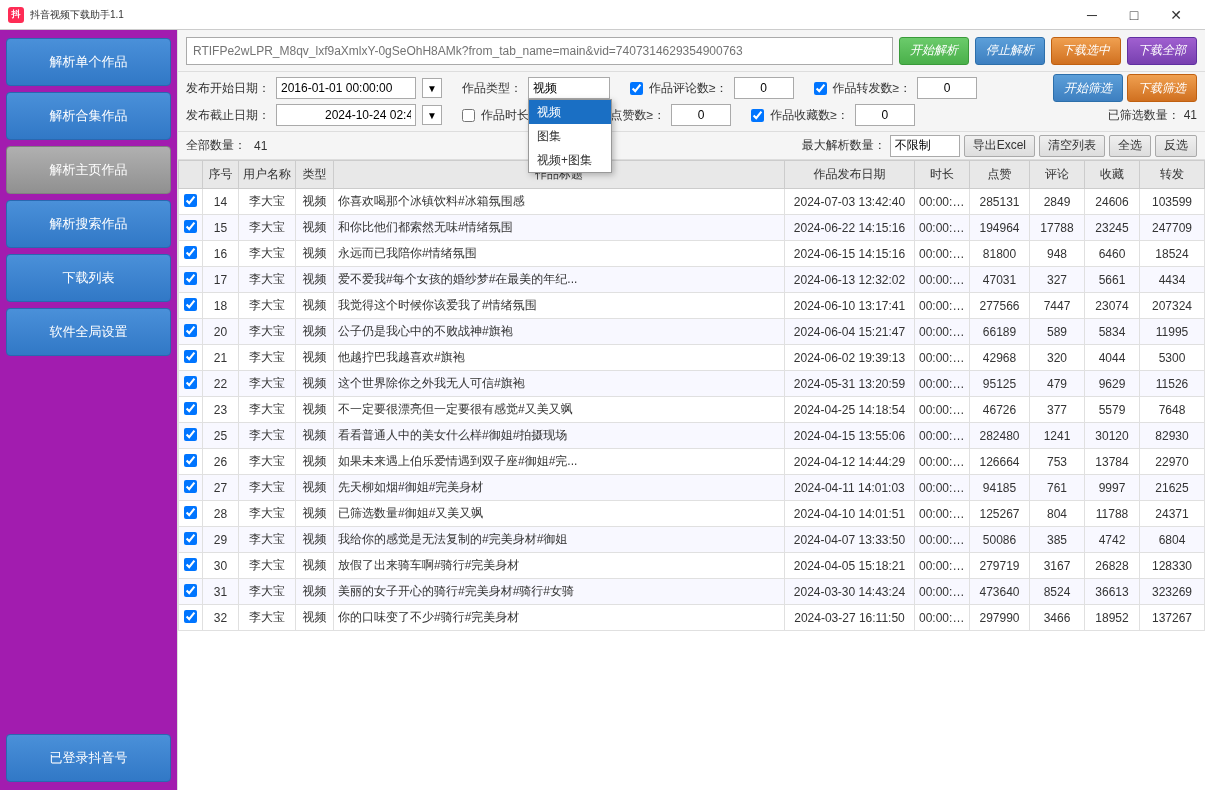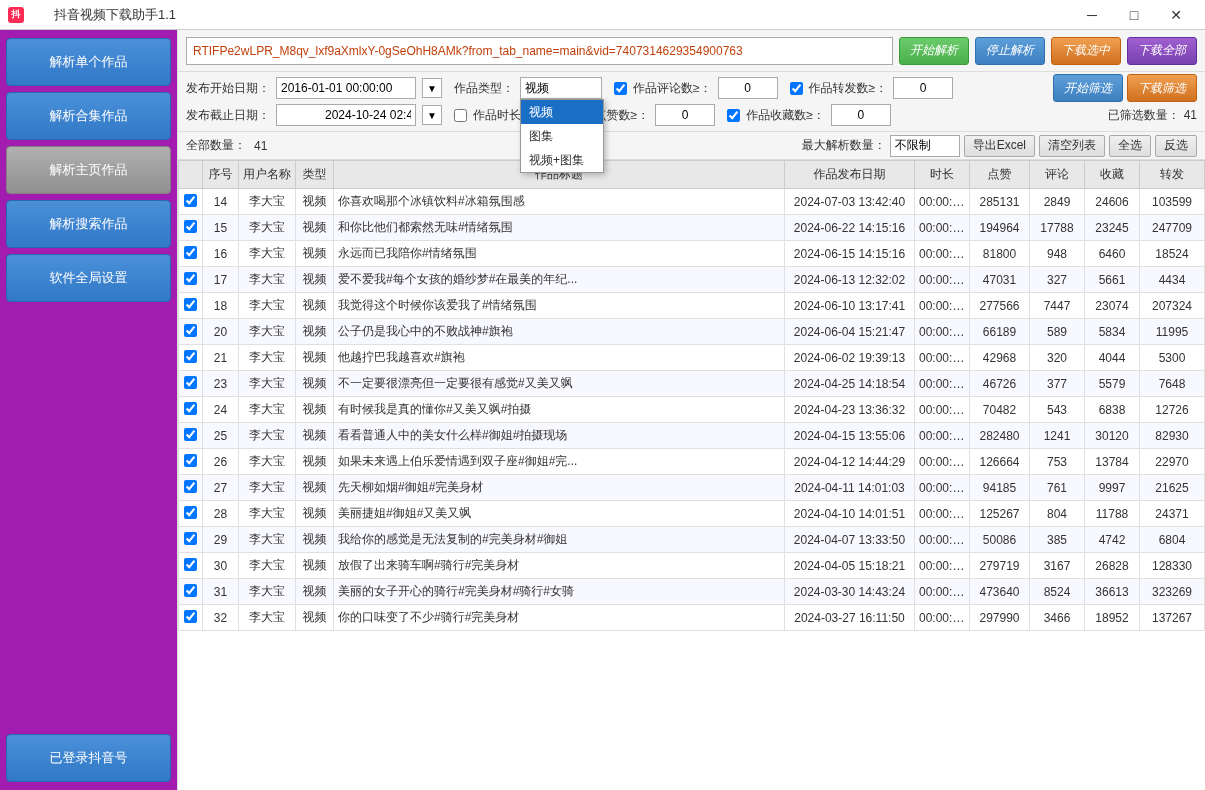--- a/index.html
+++ b/index.html
@@ -29,21 +29,21 @@
       gap: 6px;
     }
     .title-icon {
       width: 16px;
       height: 16px;
       background: #fe2c55;
       border-radius: 3px;
       display: flex; align-items: center; justify-content: center;
       font-size: 9px; color: white; font-weight: bold;
     }
-    .title-text { font-size: 13px; color: #333; margin-left: 24px; }
+    .title-text { font-size: 10px; color: #333; }
     .title-controls { display: flex; gap: 0; }
     .title-btn {
       width: 42px; height: 30px;
       border: none; background: transparent;
       font-size: 14px; cursor: pointer; color: #333;
       display: flex; align-items: center; justify-content: center;
     }
 
     
     .main-layout {
@@ -109,21 +109,21 @@
       gap: 6px;
     }
     .url-input {
       flex: 1;
       height: 28px;
       border: 1px solid #aaa;
       background: white;
       padding: 0 6px;
       font-size: 12px;
       font-family: 'Microsoft YaHei', sans-serif;
-      color: #c2410c;
+      color: #737373;
     }
     .action-btn {
       height: 28px;
       padding: 0 10px;
       border: 1px solid #aaa;
       border-radius: 3px;
       font-size: 12px;
       cursor: pointer;
       font-family: 'Microsoft YaHei', sans-serif;
       white-space: nowrap;
@@ -155,21 +155,21 @@
       background: #f5f5f5;
       border-bottom: 1px solid #ddd;
       padding: 4px 8px;
       display: flex;
       flex-direction: column;
       gap: 3px;
     }
     .filter-row {
       display: flex;
       align-items: center;
-      gap: 12px;
+      gap: 20px;
       height: 24px;
     }
     .filter-label { font-size: 12px; color: #333; white-space: nowrap; }
     .filter-input {
       height: 22px;
       border: 1px solid #aaa;
       background: white;
       padding: 0 4px;
       font-size: 12px;
       font-family: 'Microsoft YaHei', sans-serif;
@@ -334,20 +334,21 @@
   </div>
 </div>
 
 <div class="main-layout">
 
   <div class="sidebar">
     <button class="sidebar-btn">解析单个作品</button>
     <button class="sidebar-btn">解析合集作品</button>
     <button class="sidebar-btn disabled">解析主页作品</button>
     <button class="sidebar-btn">解析搜索作品</button>
+    <button class="sidebar-btn">下载列表</button>
     <button class="sidebar-btn">软件全局设置</button>
     <div class="sidebar-spacer"></div>
     <button class="sidebar-account">已登录抖音号</button>
   </div>
 
   <div class="content">
 
     <div class="url-bar">
       <input type="text" class="url-input" value="RTIFPe2wLPR_M8qv_lxf9aXmlxY-0gSeOhH8AMk?from_tab_name=main&amp;vid=7407314629354900763" style="">
       <button class="action-btn btn-green">开始解析</button>
@@ -554,50 +555,50 @@
     <td>00:00:08</td>
     <td>42968</td>
     <td>320</td>
     <td>4044</td>
     <td>5300</td>
   </tr>
             <tr>
     <td class="cb-cell">
       <input type="checkbox" checked="" style="">
     </td>
+    <td>22</td>
+    <td>李大宝</td>
+    <td>视频</td>
+    <td class="title-col">这个世界除你之外我无人可信#旗袍</td>
+    <td>2024-05-31 13:20:59</td>
+    <td>00:00:10</td>
+    <td>95125</td>
+    <td>479</td>
+    <td>9629</td>
+    <td>11526</td>
+  </tr>
+            <tr>
+    <td class="cb-cell">
+      <input type="checkbox" checked="" style="">
+    </td>
     <td>23</td>
     <td>李大宝</td>
     <td>视频</td>
     <td class="title-col">不一定要很漂亮但一定要很有感觉#又美又飒</td>
     <td>2024-04-25 14:18:54</td>
     <td>00:00:09</td>
     <td>46726</td>
     <td>377</td>
     <td>5579</td>
     <td>7648</td>
   </tr>
             <tr>
     <td class="cb-cell">
       <input type="checkbox" checked="" style="">
     </td>
-    <td>24</td>
-    <td>李大宝</td>
-    <td>视频</td>
-    <td class="title-col">有时候我是真的懂你#又美又飒#拍摄</td>
-    <td>2024-04-23 13:36:32</td>
-    <td>00:00:08</td>
-    <td>70482</td>
-    <td>543</td>
-    <td>6838</td>
-    <td>12726</td>
-  </tr>
-            <tr>
-    <td class="cb-cell">
-      <input type="checkbox" checked="" style="">
-    </td>
     <td>25</td>
     <td>李大宝</td>
     <td>视频</td>
     <td class="title-col">看看普通人中的美女什么样#御姐#拍摄现场</td>
     <td>2024-04-15 13:55:06</td>
     <td>00:00:10</td>
     <td>282480</td>
     <td>1241</td>
     <td>30120</td>
     <td>82930</td>
@@ -632,21 +633,21 @@
     <td>9997</td>
     <td>21625</td>
   </tr>
             <tr>
     <td class="cb-cell">
       <input type="checkbox" checked="" style="">
     </td>
     <td>28</td>
     <td>李大宝</td>
     <td>视频</td>
-    <td class="title-col">美丽捷姐#御姐#又美又飒</td>
+    <td class="title-col">已筛选数量#御姐#又美又飒</td>
     <td>2024-04-10 14:01:51</td>
     <td>00:00:09</td>
     <td>125267</td>
     <td>804</td>
     <td>11788</td>
     <td>24371</td>
   </tr>
             <tr>
     <td class="cb-cell">
       <input type="checkbox" checked="" style="">

